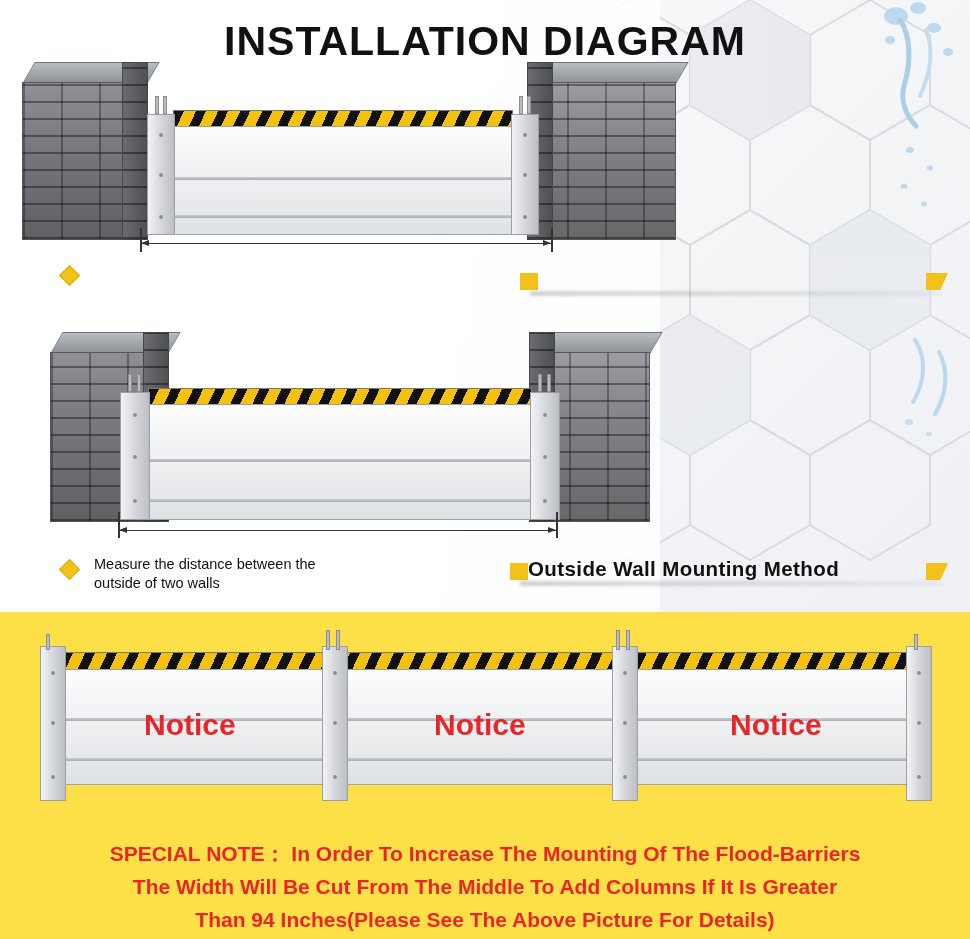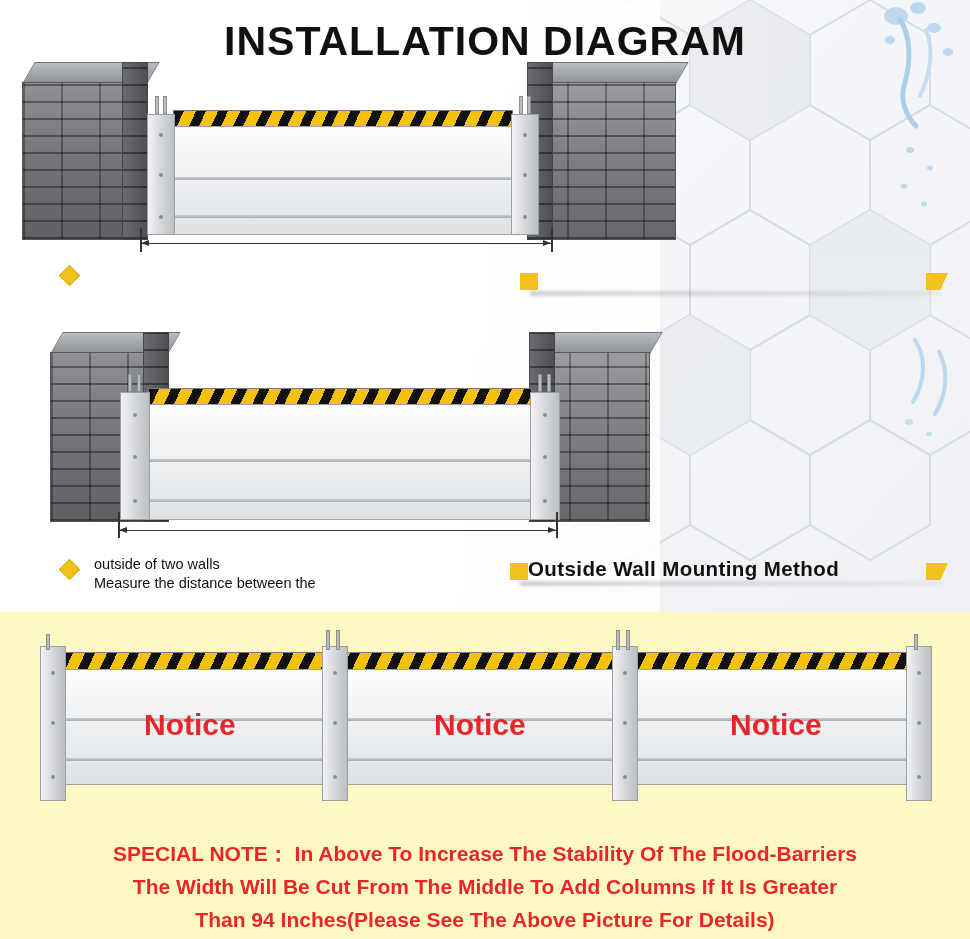--- a/index.html
+++ b/index.html
@@ -3,21 +3,21 @@
 <meta charset="utf-8">
 <style>
   html,body{margin:0;padding:0;}
   body{
     width:970px;height:939px;
     font-family:"Liberation Sans", sans-serif;
     background:#ffffff;
     overflow:hidden;
     position:relative;
   }
-  .page{position:relative;width:970px;height:939px;overflow:hidden;background:#fef9c3;}
+  .page{position:relative;width:970px;height:939px;overflow:hidden;background:#fde047;}
 
   
   .hexbg{
     position:absolute;left:0;top:0;width:970px;height:612px;
     background:
       linear-gradient(135deg,#ffffff 0%,#f7f8fa 40%,#eef0f3 100%);
     overflow:hidden;
   }
   .hexbg svg{position:absolute;right:-20px;top:-10px;}
   .hexbg .leftwash{
@@ -284,22 +284,22 @@
     <div class="bolt" style="left:418px;top:-14px;height:18px;"></div>
     <div class="bolt" style="left:427px;top:-14px;height:18px;"></div>
   </div>
 
   <div class="tick" style="left:118px;top:512px;height:26px;"></div>
   <div class="tick" style="left:556px;top:512px;height:26px;"></div>
   <div class="dimline" style="left:119px;top:530px;width:437px;"></div>
 
   <div class="diamond" style="left:62px;top:562px;"></div>
   <div class="caption" style="left:94px;top:555px;width:370px;">
+    <div>Measure the distance between the</div>
     <div>outside of two walls</div>
-    <div>Measure the distance between the</div>
   </div>
 
   <div class="banner" style="left:510px;top:557px;width:438px;">
     <div class="barL"></div>
     <div class="barR"></div>
     <div class="txt">Outside Wall Mounting Method</div>
     <div class="shadow"></div>
   </div>
 
   <div class="longbar">
@@ -338,17 +338,17 @@
     <div class="bolt" style="left:576px;top:-10px;height:20px;"></div>
     <div class="bolt" style="left:586px;top:-10px;height:20px;"></div>
     <div class="bolt" style="left:6px;top:-6px;height:16px;"></div>
     <div class="bolt" style="left:874px;top:-6px;height:16px;"></div>
 
     <div class="notice" style="left:104px;top:68px;">Notice</div>
     <div class="notice" style="left:394px;top:68px;">Notice</div>
     <div class="notice" style="left:690px;top:68px;">Notice</div>
   </div>
 
-  <div class="note" style="top:838px;">SPECIAL NOTE：   In Above To Increase The Stability Of The Flood-Barriers</div>
+  <div class="note" style="top:838px;">SPECIAL NOTE：   In Order To Increase The Mounting Of The Flood-Barriers</div>
   <div class="note" style="top:871px;">The Width Will Be Cut From The Middle To Add Columns If It Is Greater</div>
   <div class="note" style="top:904px;">Than 94 Inches(Please See The Above Picture For Details)</div>
 
 </div>
 
 </body></html>

